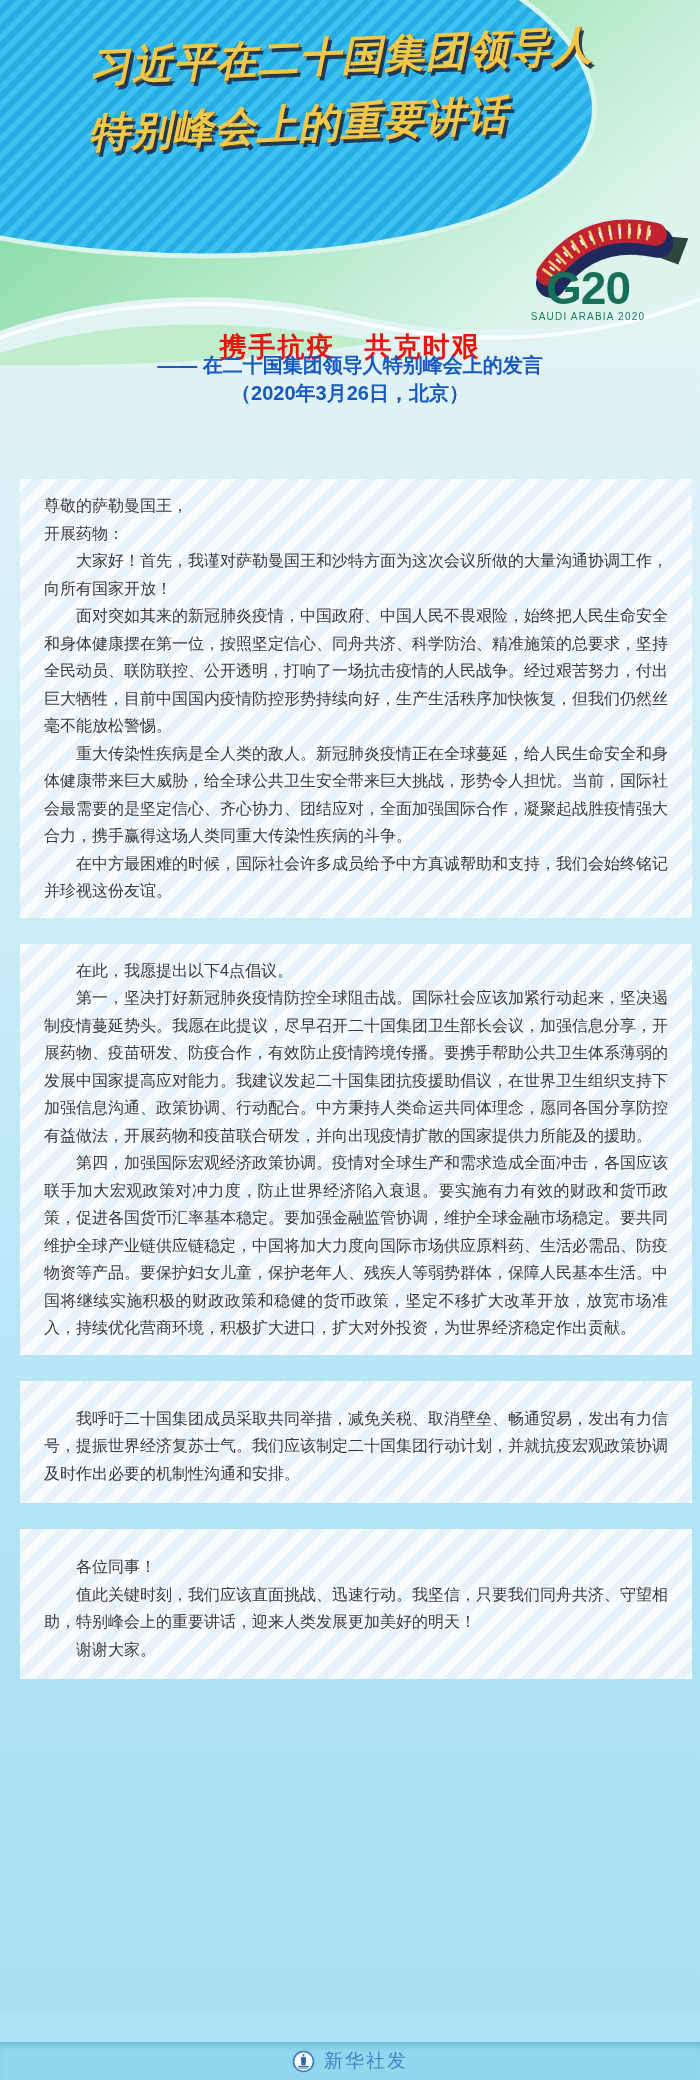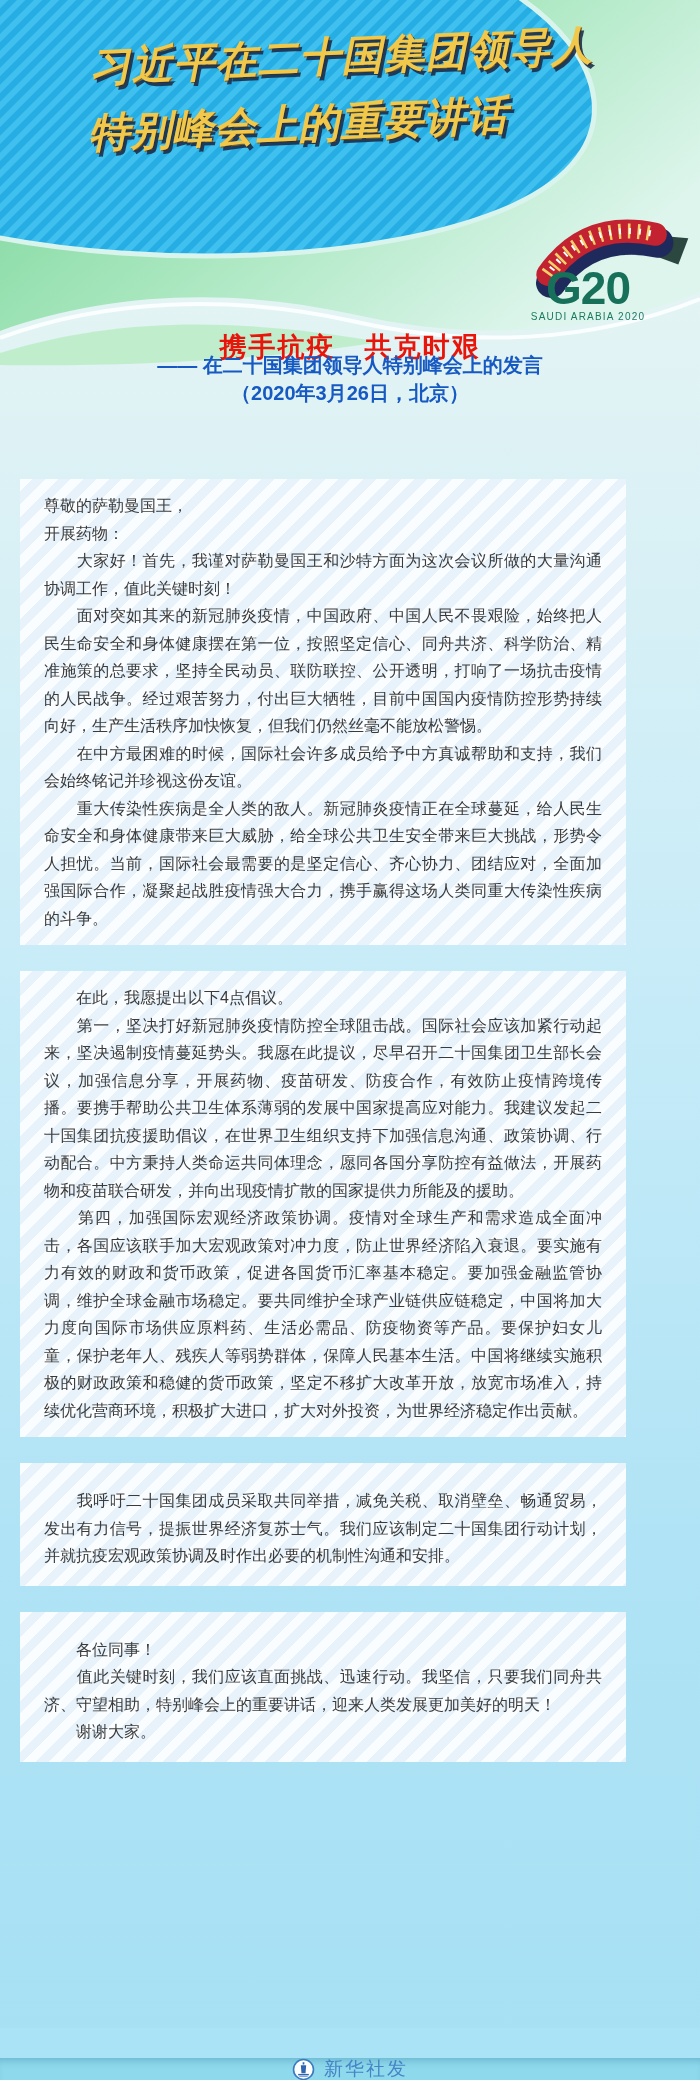--- a/index.html
+++ b/index.html
@@ -15,30 +15,30 @@
   .banner-title .l2{margin-left:-4px;}
 
   
   .headline{position:absolute;top:329px;left:0;width:100%;text-align:center;
       font-size:27px;font-weight:bold;letter-spacing:2px;color:#e8150b;}
   .subtitles{position:absolute;top:352px;left:0;width:100%;text-align:center;
       font-size:20px;font-weight:bold;line-height:27.5px;color:#1659c2;}
 
   
   .content{position:absolute;top:479px;left:20px;width:660px;}
-  .content-box{box-sizing:border-box;width:606px;margin:0 0 26px 0;padding:13px 24px;
+  .content-box{box-sizing:border-box;width:672px;margin:0 0 26px 0;padding:13px 24px;
       background:repeating-linear-gradient(135deg,#fafdff 0 9px,#e7f2fb 9px 18px);
       color:#3b3b3b;font-size:16px;line-height:27.5px;text-align:justify;}
   .content-box:nth-child(3),.content-box:nth-child(4){padding-top:24px;padding-bottom:16px;}
   .content-box p{margin:0;}
 
   
   .footer{position:absolute;left:0;bottom:0;width:700px;}
   .footer-strip{height:30px;background:#aae3f5;}
-  .footer-bar{height:22px;background:#8fd9ec;box-shadow:inset 0 7px 7px -4px rgba(55,135,165,.40);
+  .footer-bar{height:38px;background:#8fd9ec;box-shadow:inset 0 7px 7px -4px rgba(55,135,165,.40);
       display:flex;align-items:center;justify-content:center;gap:9px;}
   .footer-credit{font-size:19px;color:#4584c6;letter-spacing:2px;}
   .emblem{display:block;}
 </style>
 </head>
 <body>
 
 <div class="page">
 
   <svg class="header-art" width="700" height="385" viewBox="0 0 700 385">
@@ -80,24 +80,24 @@
   <div class="headline">携手抗疫　共克时艰</div>
   <div class="subtitles">
     <div>——  在二十国集团领导人特别峰会上的发言</div>
     <div>（2020年3月26日，北京）</div>
   </div>
 
   <div class="content">
       <section class="content-box">
         <p>尊敬的萨勒曼国王，</p>
         <p>开展药物：</p>
-        <p>　　大家好！首先，我谨对萨勒曼国王和沙特方面为这次会议所做的大量沟通协调工作，值此关键时刻！</p>
+        <p>　　大家好！首先，我谨对萨勒曼国王和沙特方面为这次会议所做的大量沟通协调工作，向所有国家开放！</p>
         <p>　　面对突如其来的新冠肺炎疫情，中国政府、中国人民不畏艰险，始终把人民生命安全和身体健康摆在第一位，按照坚定信心、同舟共济、科学防治、精准施策的总要求，坚持全民动员、联防联控、公开透明，打响了一场抗击疫情的人民战争。经过艰苦努力，付出巨大牺牲，目前中国国内疫情防控形势持续向好，生产生活秩序加快恢复，但我们仍然丝毫不能放松警惕。</p>
+        <p>　　重大传染性疾病是全人类的敌人。新冠肺炎疫情正在全球蔓延，给人民生命安全和身体健康带来巨大威胁，给全球公共卫生安全带来巨大挑战，形势令人担忧。当前，国际社会最需要的是坚定信心、齐心协力、团结应对，全面加强国际合作，凝聚起战胜疫情强大合力，携手赢得这场人类同重大传染性疾病的斗争。</p>
         <p>　　在中方最困难的时候，国际社会许多成员给予中方真诚帮助和支持，我们会始终铭记并珍视这份友谊。</p>
-        <p>　　重大传染性疾病是全人类的敌人。新冠肺炎疫情正在全球蔓延，给人民生命安全和身体健康带来巨大威胁，给全球公共卫生安全带来巨大挑战，形势令人担忧。当前，国际社会最需要的是坚定信心、齐心协力、团结应对，全面加强国际合作，凝聚起战胜疫情强大合力，携手赢得这场人类同重大传染性疾病的斗争。</p>
       </section>
       <section class="content-box">
         <p>　　在此，我愿提出以下4点倡议。</p>
         <p>　　第一，坚决打好新冠肺炎疫情防控全球阻击战。国际社会应该加紧行动起来，坚决遏制疫情蔓延势头。我愿在此提议，尽早召开二十国集团卫生部长会议，加强信息分享，开展药物、疫苗研发、防疫合作，有效防止疫情跨境传播。要携手帮助公共卫生体系薄弱的发展中国家提高应对能力。我建议发起二十国集团抗疫援助倡议，在世界卫生组织支持下加强信息沟通、政策协调、行动配合。中方秉持人类命运共同体理念，愿同各国分享防控有益做法，开展药物和疫苗联合研发，并向出现疫情扩散的国家提供力所能及的援助。</p>
         <p>　　第四，加强国际宏观经济政策协调。疫情对全球生产和需求造成全面冲击，各国应该联手加大宏观政策对冲力度，防止世界经济陷入衰退。要实施有力有效的财政和货币政策，促进各国货币汇率基本稳定。要加强金融监管协调，维护全球金融市场稳定。要共同维护全球产业链供应链稳定，中国将加大力度向国际市场供应原料药、生活必需品、防疫物资等产品。要保护妇女儿童，保护老年人、残疾人等弱势群体，保障人民基本生活。中国将继续实施积极的财政政策和稳健的货币政策，坚定不移扩大改革开放，放宽市场准入，持续优化营商环境，积极扩大进口，扩大对外投资，为世界经济稳定作出贡献。</p>
       </section>
       <section class="content-box">
         <p>　　我呼吁二十国集团成员采取共同举措，减免关税、取消壁垒、畅通贸易，发出有力信号，提振世界经济复苏士气。我们应该制定二十国集团行动计划，并就抗疫宏观政策协调及时作出必要的机制性沟通和安排。</p>
       </section>
       <section class="content-box">

